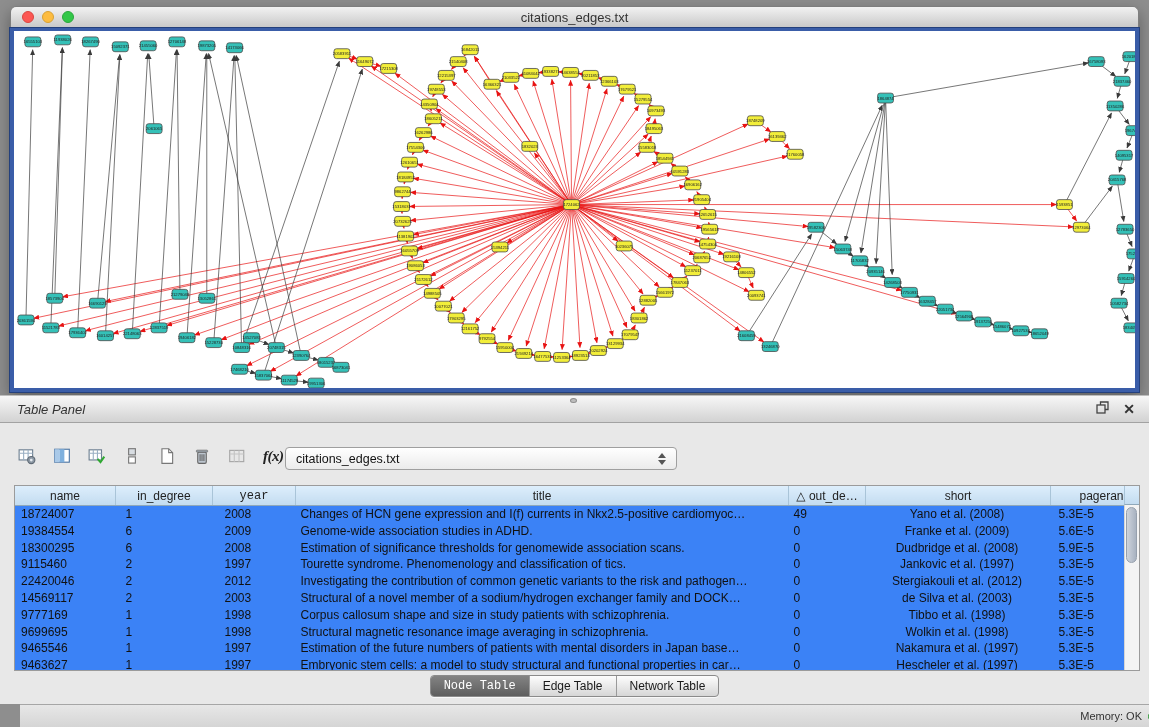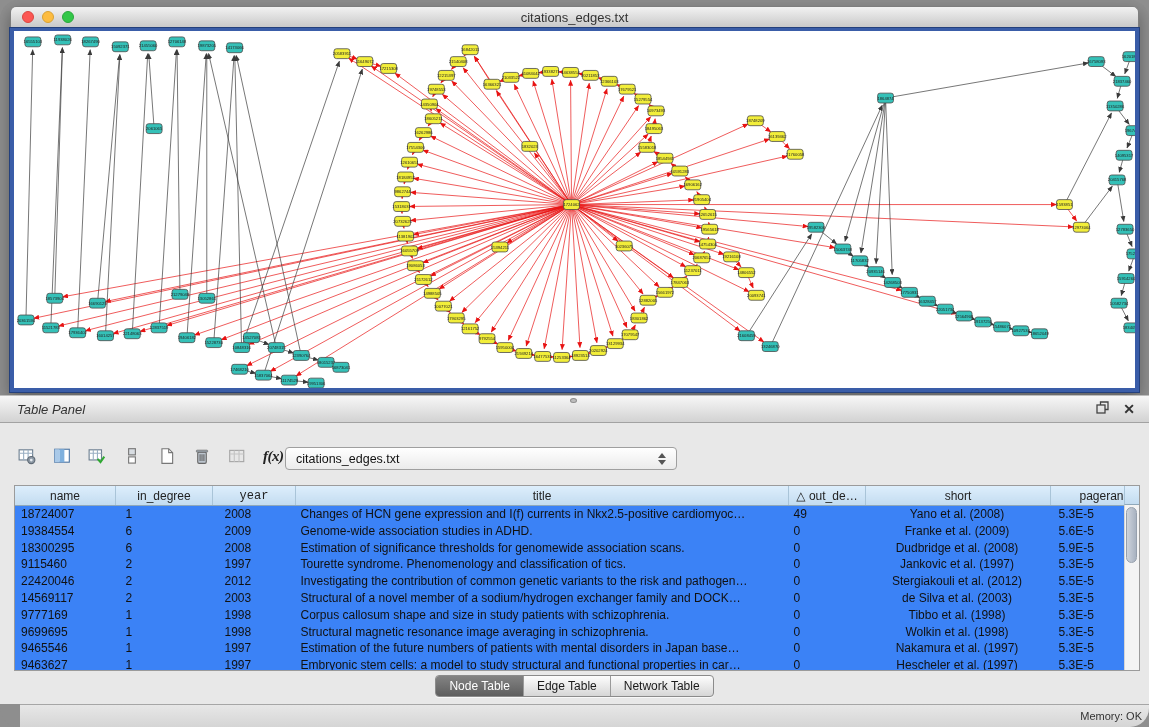--- a/index.html
+++ b/index.html
@@ -1,17 +1,17 @@
 <!DOCTYPE html>
 <html><head>
 <meta charset="utf-8">
 <style>
   html,body{margin:0;padding:0;}
   body{font-family:"Liberation Sans",sans-serif;background:#8e8e8e;}
-  .screen{position:relative;width:1149px;height:727px;overflow:hidden;background:#8e8e8e;border-radius:19px;}
+  .screen{position:relative;width:1149px;height:727px;overflow:hidden;background:#8e8e8e;}
 
   
   .graph-window{position:absolute;left:10px;top:6px;width:1129px;height:386px;border-radius:6px 6px 0 0;box-shadow:0 6px 16px rgba(0,0,0,.35);}
   .titlebar{height:22px;border-radius:6px 6px 0 0;background:linear-gradient(#f2f2f2,#c9c9c9);border:1px solid #7e7e7e;border-bottom:1px solid #989898;box-sizing:border-box;position:relative;display:flex;align-items:center;justify-content:center;}
   .win-title{font-size:13px;color:#333;}
   .lights{position:absolute;left:11px;top:4px;display:flex;gap:8px;}
   .light{width:12px;height:12px;border-radius:50%;box-sizing:border-box;}
   .light.red{background:#fc5753;border:1px solid #d94641;}
   .light.yellow{background:#fdbc40;border:1px solid #d9a133;}
   .light.green{background:#33c748;border:1px solid #2aa73c;}
@@ -49,21 +49,21 @@
   td.c5{text-align:center;padding-left:0;}td.c6{padding-left:8px;}
   .corner{position:absolute;right:0;top:0;width:15px;height:19px;background:linear-gradient(#ddeefc,#c3dcf0);border-bottom:1px solid #8fa8ba;border-left:1px solid #a9c4d8;box-sizing:border-box;}
   .vscroll{position:absolute;right:0;top:19px;bottom:0;width:15px;background:#f4f4f4;border-left:1px solid #d5d5d5;box-sizing:border-box;}
   .vthumb{position:absolute;left:1px;top:2px;width:11px;height:56px;border-radius:6px;background:linear-gradient(90deg,#cdd3dc,#a8b2c0);border:1px solid #96a0ad;box-sizing:border-box;}
 
   
   .tabs-row{position:absolute;left:0;top:252px;width:100%;display:flex;justify-content:center;}
   .seg{display:flex;border:1px solid #8b8b8b;border-radius:4px;overflow:hidden;background:linear-gradient(#fdfdfd,#d6d6d6);box-shadow:0 1px 0 rgba(255,255,255,.7);}
   .tab{padding:2px 13px;font-size:12px;color:#1a1a1a;line-height:16px;border-right:1px solid #9a9a9a;}
   .tab:last-child{border-right:none;}
-  .tab.selected{background:linear-gradient(#838383,#5e5e5e);color:#fff;}
+  .tab.selected{background:linear-gradient(#838383,#5e5e5e);color:#fff;font-family:Liberation Mono, monospace;}
 
   
   .statusbar{position:absolute;left:0;top:704px;width:1149px;height:23px;background:linear-gradient(#e7e7e7,#d5d5d5);border-top:1px solid #a6a6a6;box-sizing:border-box;display:flex;align-items:center;justify-content:flex-end;gap:6px;padding-right:10px;margin-left:20px;}
   .mem-label{font-size:11px;color:#333;}
   .mem-dot{width:11px;height:11px;border-radius:50%;background:radial-gradient(circle at 35% 30%,#96f2a0,#2fbf44);border:1px solid #27962f;box-sizing:border-box;}
 </style>
 </head>
 <body>
 
 <div class="screen">

